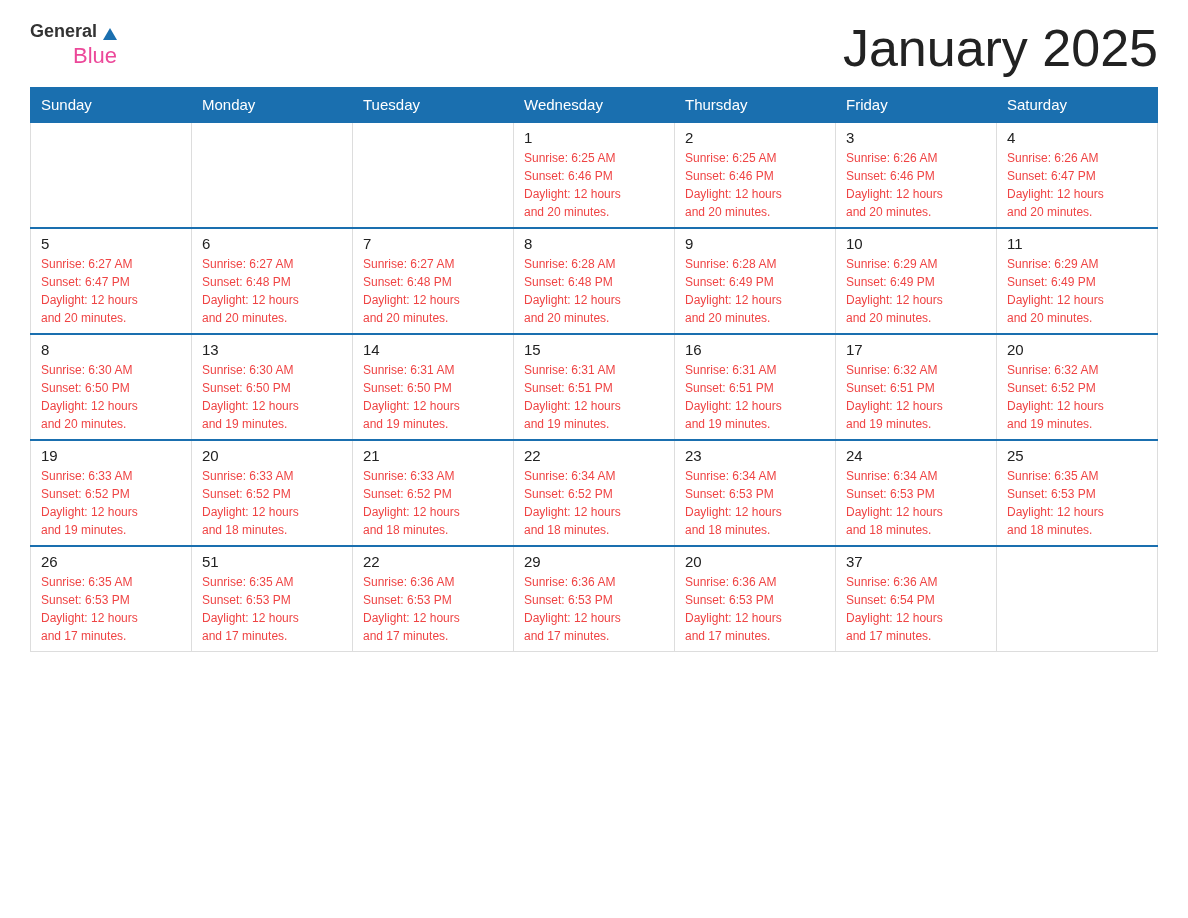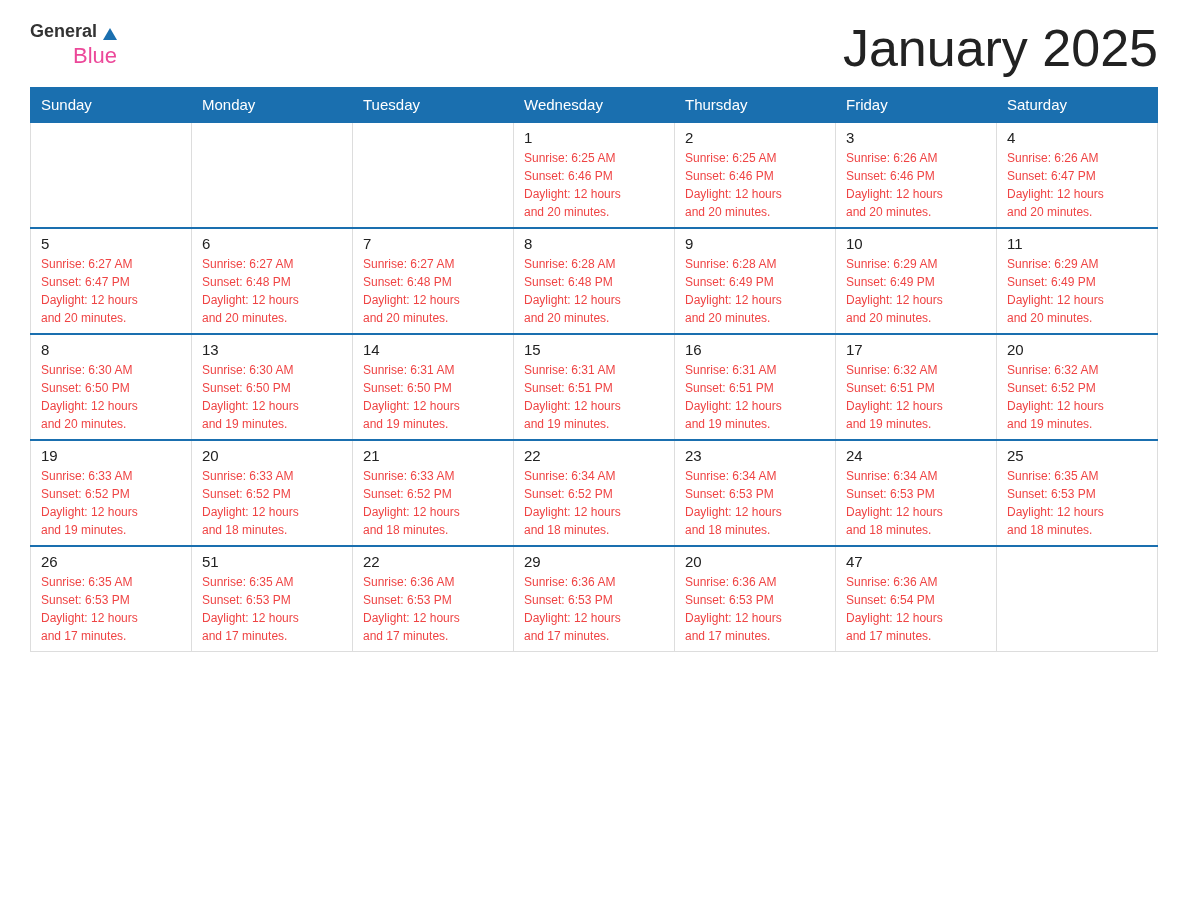--- a/index.html
+++ b/index.html
@@ -250,19 +250,19 @@
         </td>
         <td>
           <span class="day-number">29</span>
           <div class="day-info">Sunrise: 6:36 AM<br>Sunset: 6:53 PM<br>Daylight: 12 hours<br>and 17 minutes.</div>
         </td>
         <td>
           <span class="day-number">20</span>
           <div class="day-info">Sunrise: 6:36 AM<br>Sunset: 6:53 PM<br>Daylight: 12 hours<br>and 17 minutes.</div>
         </td>
         <td>
-          <span class="day-number">47</span>
+          <span class="day-number">37</span>
           <div class="day-info">Sunrise: 6:36 AM<br>Sunset: 6:54 PM<br>Daylight: 12 hours<br>and 17 minutes.</div>
         </td>
         <td class="empty-cell"></td>
       </tr>
     </tbody>
 </table>
 
 </body></html>

